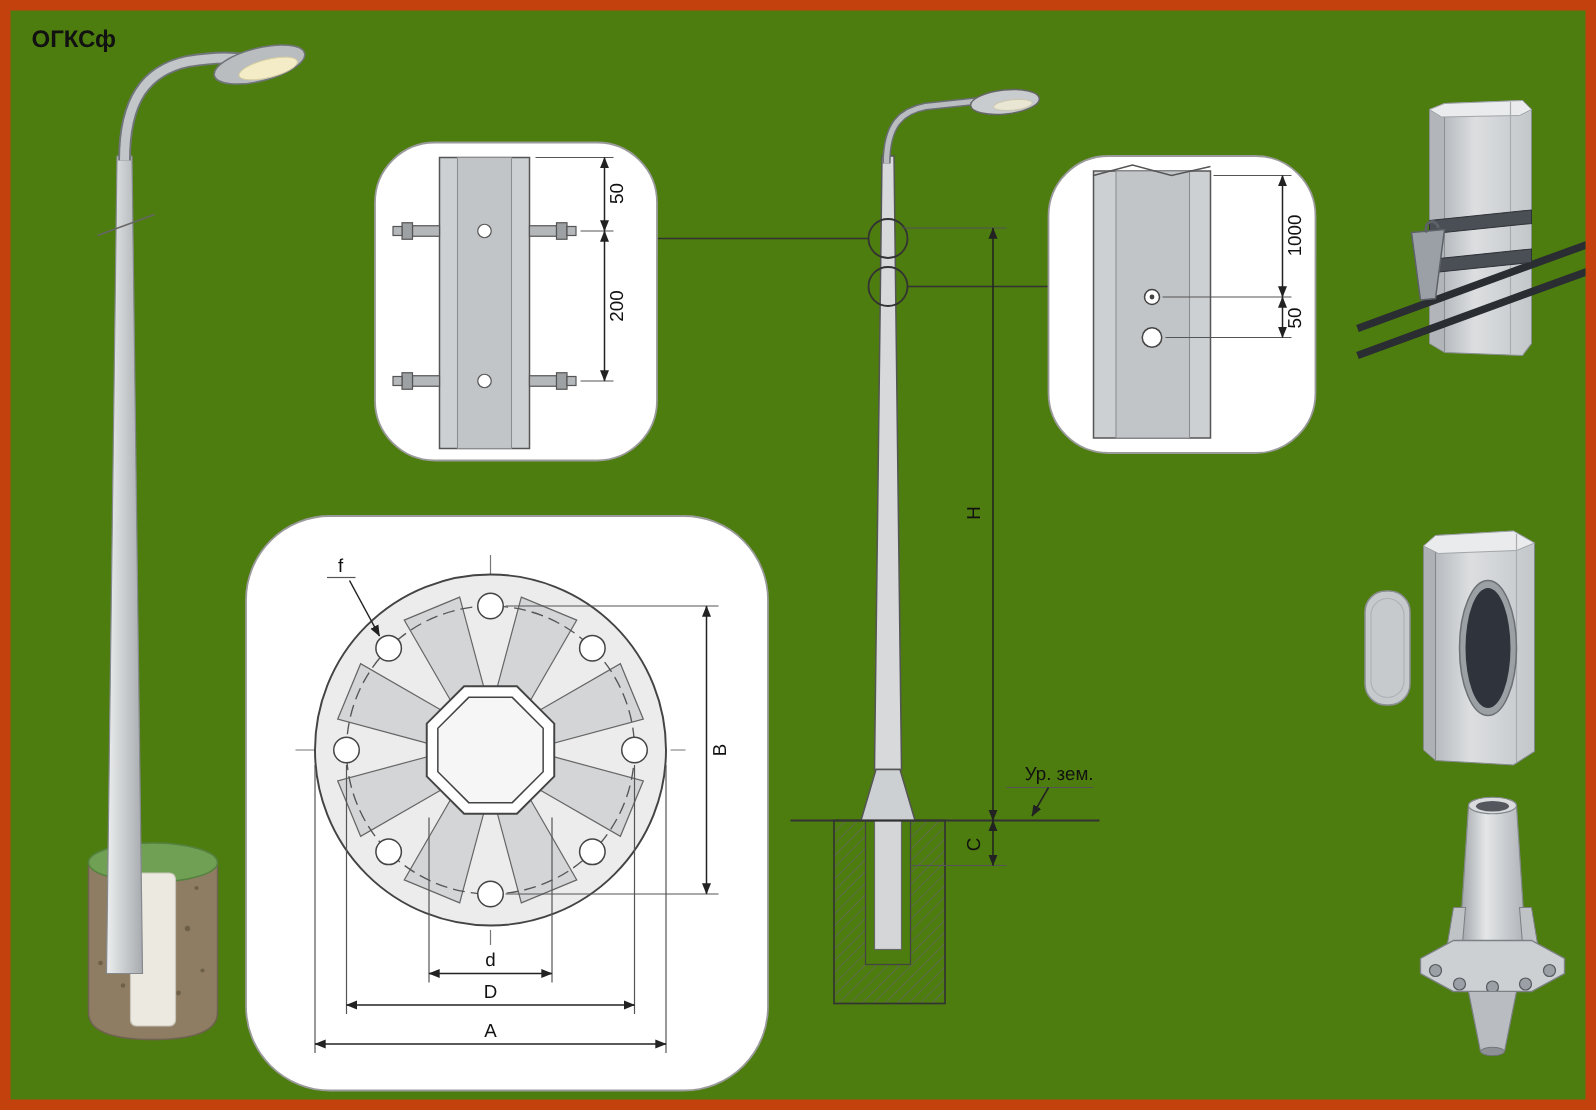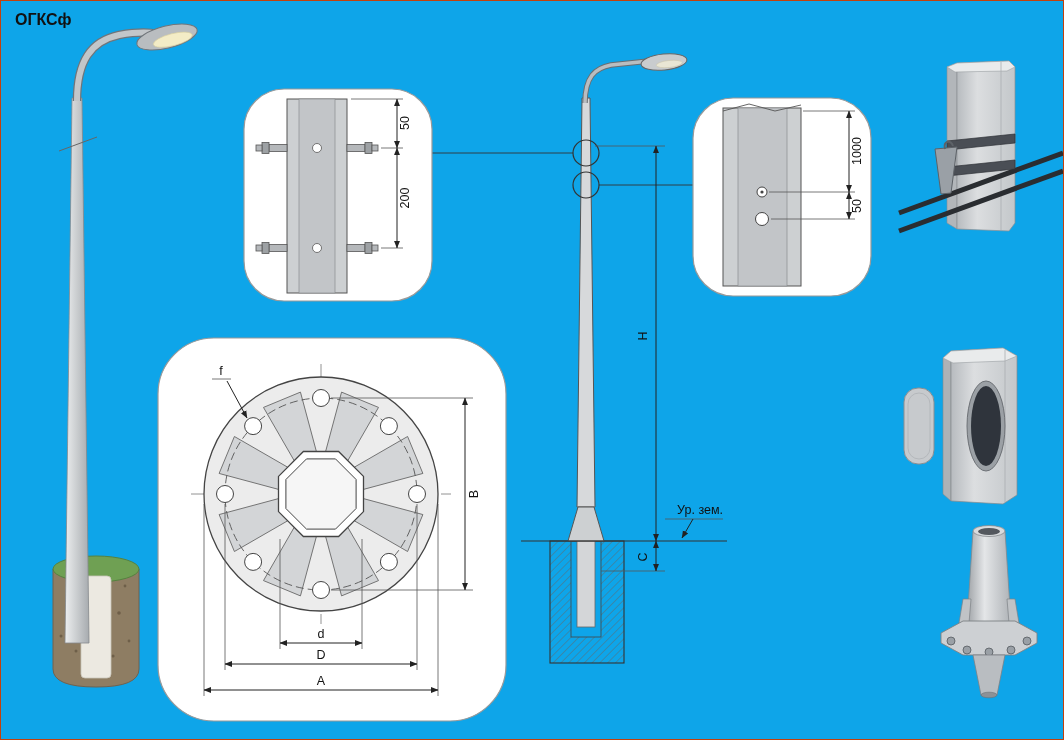--- a/index.html
+++ b/index.html
@@ -1,18 +1,18 @@
 <!DOCTYPE html>
 <html><head>
 <meta charset="utf-8">
 <style>
   html,body{margin:0;padding:0;background:#fff;}
   .canvas{
-    position:relative;width:1064px;height:740px;background:#0ea5e9;
-    border:1px solid #c2410c;box-sizing:border-box;overflow:hidden;
+    position:relative;width:1064px;height:740px;background:#4d7c0f;
+    border:7px solid #c2410c;box-sizing:border-box;overflow:hidden;
     font-family:"Liberation Sans", sans-serif;
   }
   svg{display:block;}
   text{font-family:"Liberation Sans", sans-serif;fill:#111;}
   .dimtext{font-size:12.5px;}
   .titletext{font-size:16px;font-weight:bold;}
   .smalltext{font-size:12.5px;}
   .dim{stroke:#222;stroke-width:1;fill:none;}
   .ext{stroke:#555;stroke-width:0.8;fill:none;}
   .callout{fill:#ffffff;stroke:#9a9a9a;stroke-width:1.2;}

